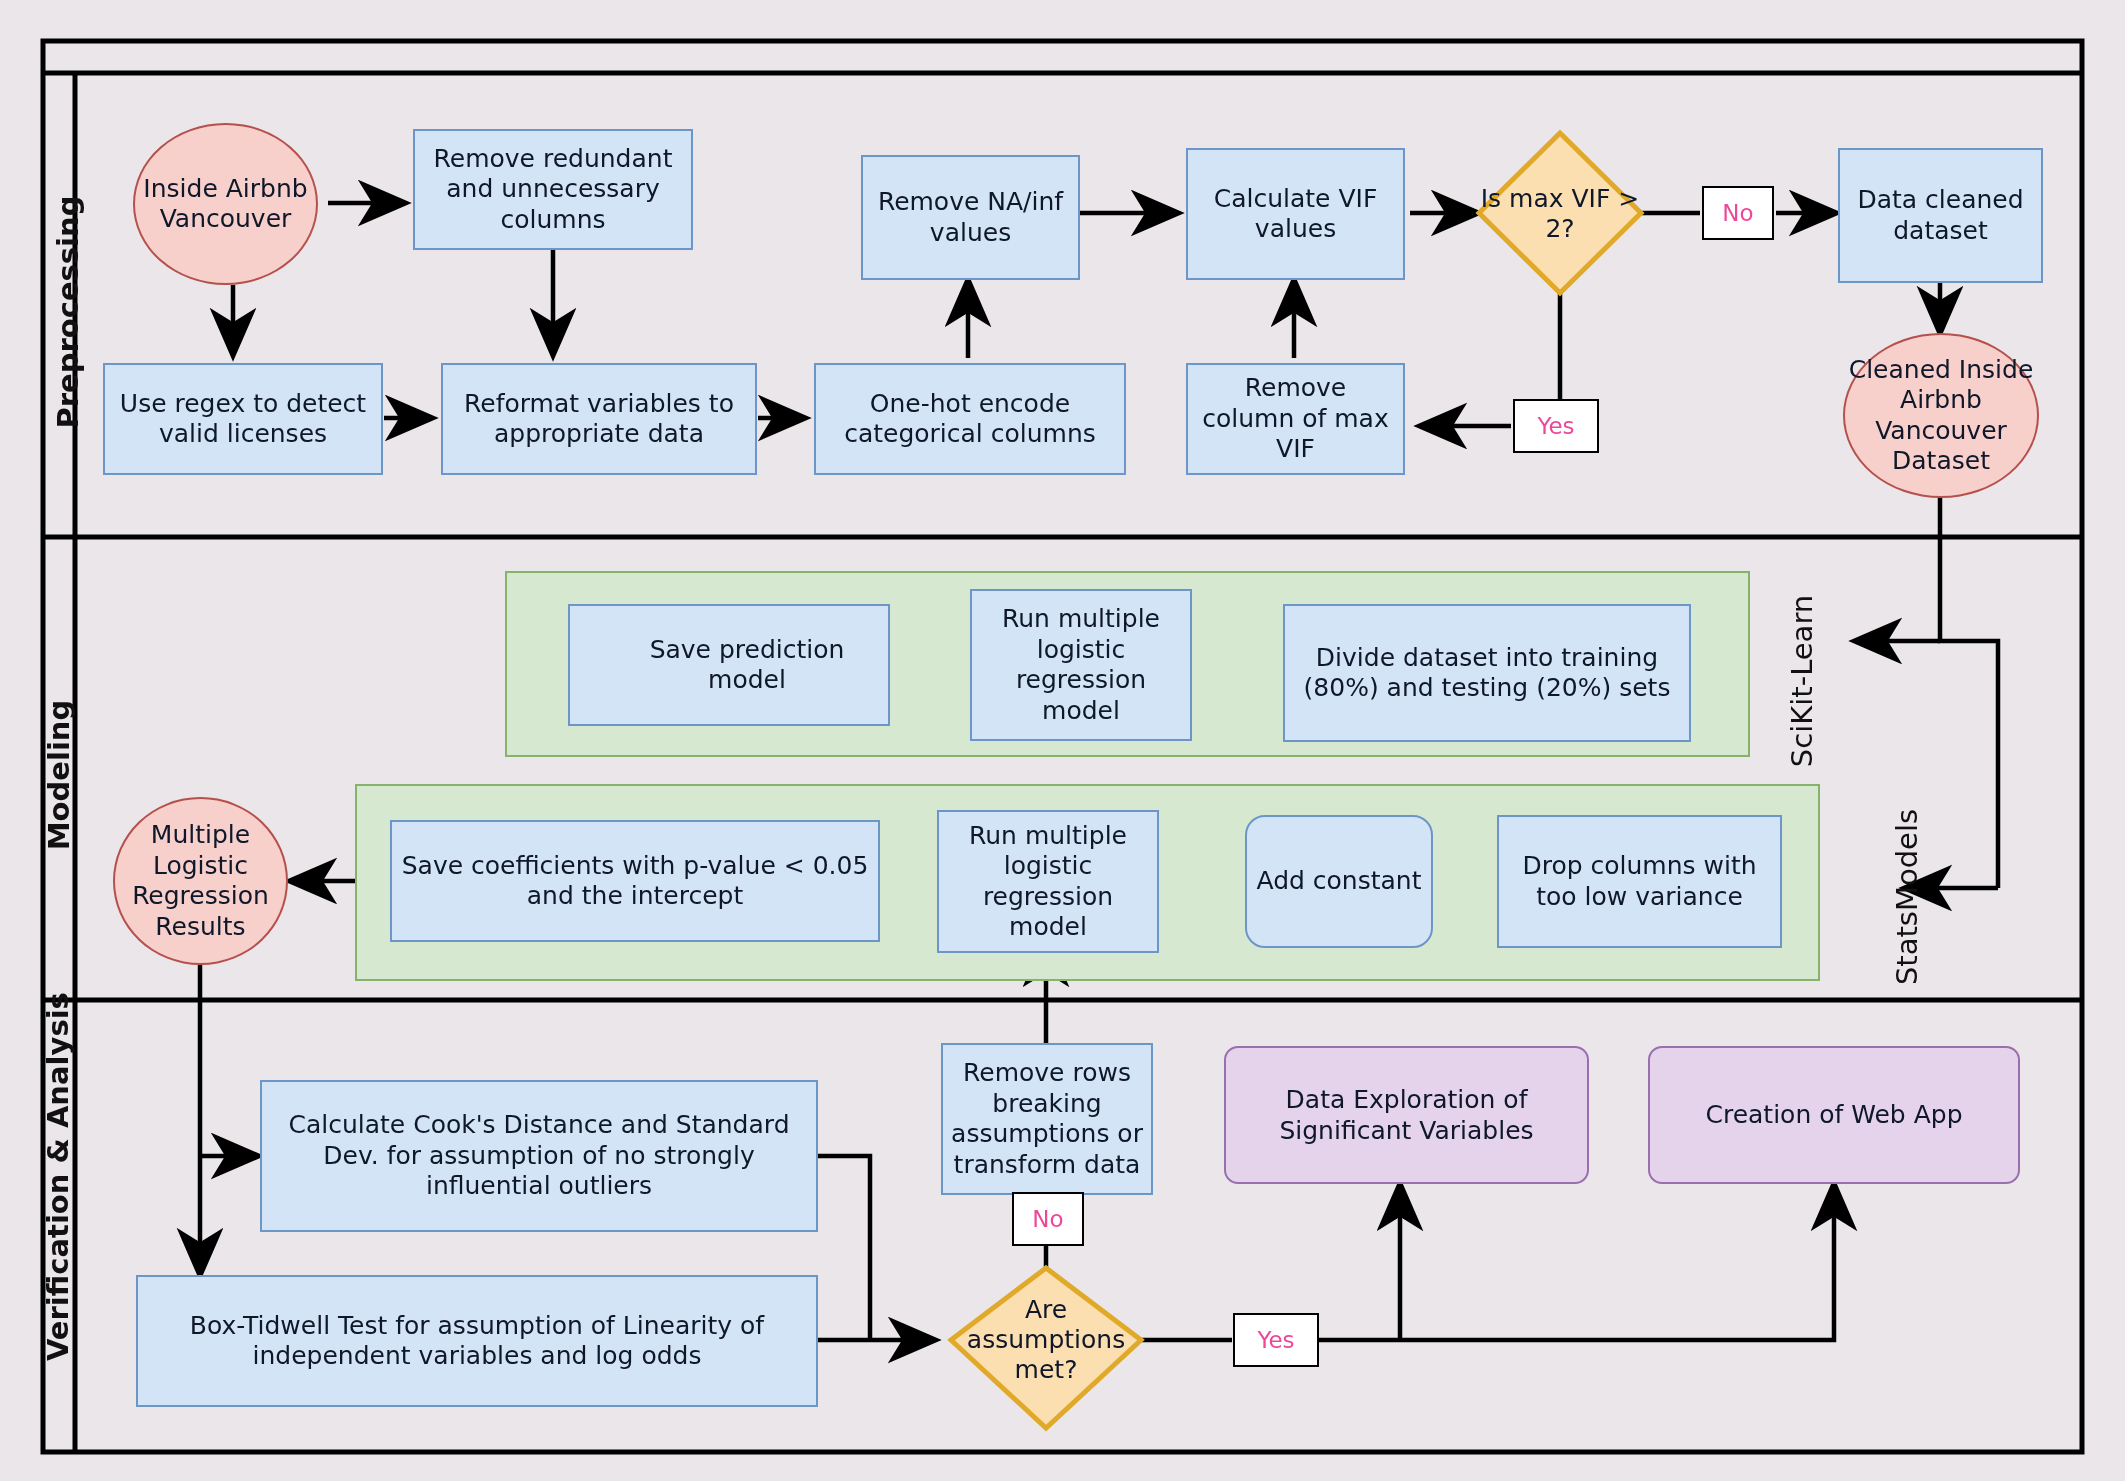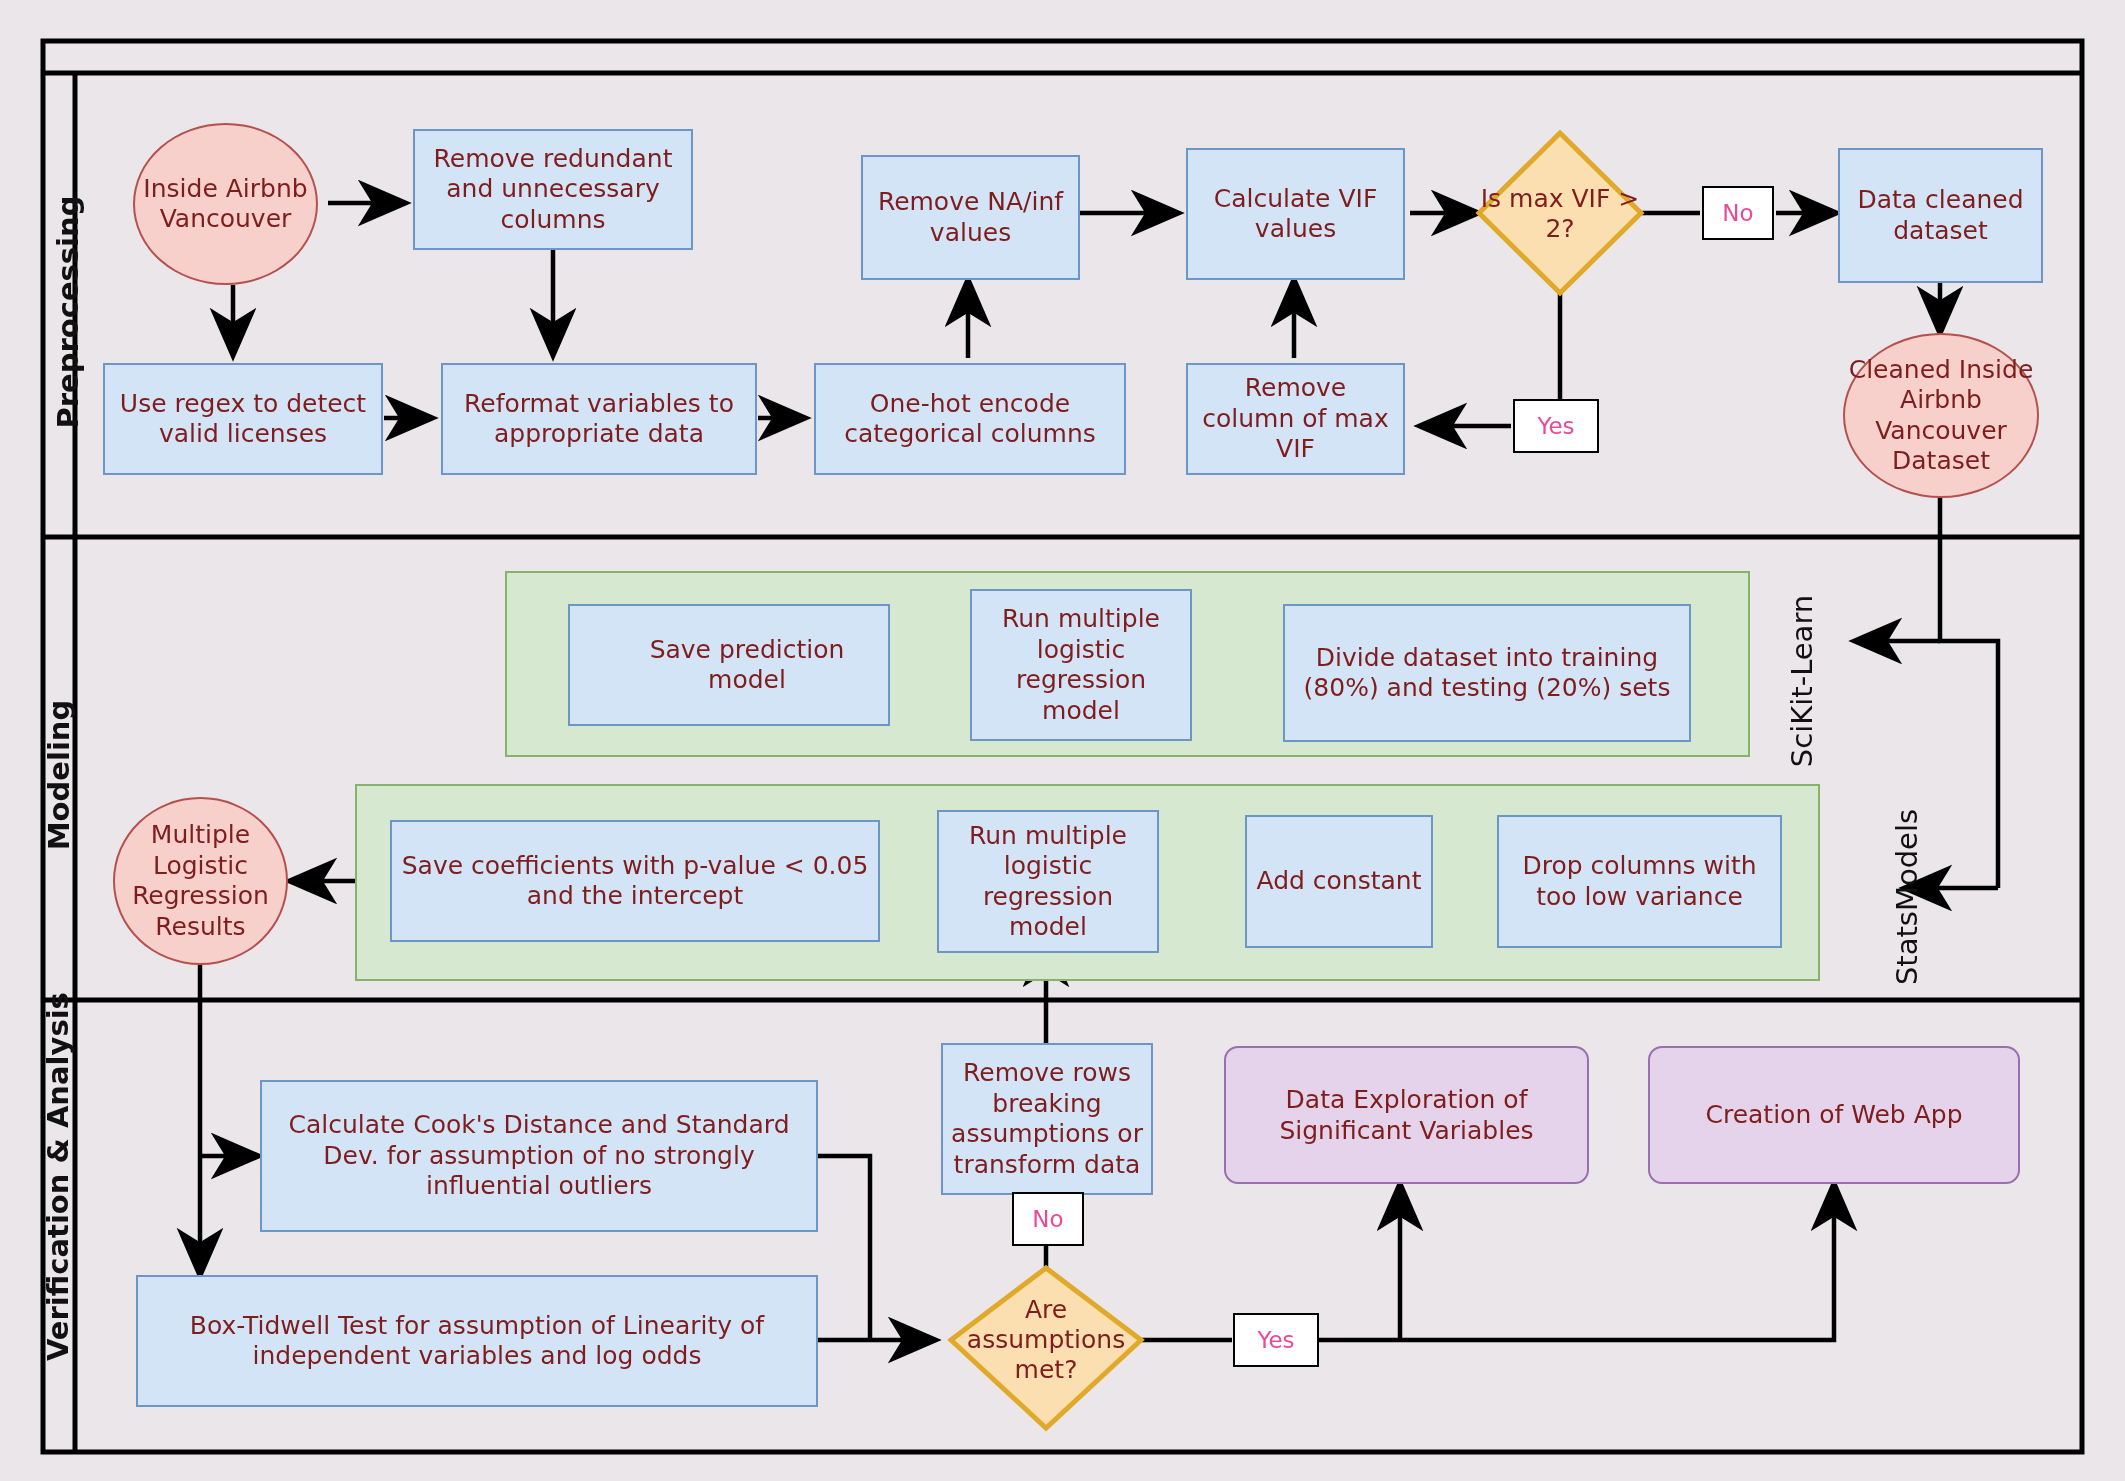--- a/index.html
+++ b/index.html
@@ -1,19 +1,19 @@
 <!DOCTYPE html>
 <html><head>
 <meta charset="utf-8">
 <style>
   html,body{margin:0;padding:0;background:#eae6ea;}
   body{font-family:"DejaVu Sans","Liberation Sans",sans-serif;}
   #page{position:relative;width:2125px;height:1481px;background:#eae6ea;overflow:hidden;}
   #svgroot{position:absolute;left:0;top:0;width:2125px;height:1481px;}
-  .node{position:absolute;box-sizing:border-box;display:flex;align-items:center;justify-content:center;text-align:center;color:#7f1d1d;}
+  .node{position:absolute;box-sizing:border-box;display:flex;align-items:center;justify-content:center;text-align:center;color:#0f172a;}
   .proc{background:#d4e4f7;border:2px solid #6c96c8;font-size:25px;line-height:1.22;padding:4px 8px;}
   .term{background:#f7cfcb;border:2px solid #b5504c;border-radius:50%;font-size:25px;line-height:1.22;}
   .dec{font-size:25px;line-height:1.2;background:transparent;border:0;}
   .rounded{background:#e4d3ea;border:2px solid #9a6fae;border-radius:14px;font-size:25px;line-height:1.25;}
   .edgelabel{position:absolute;background:#ffffff;border:2px solid #000;font-size:23px;display:flex;align-items:center;justify-content:center;color:#ec4899;box-sizing:border-box;}
   .lanelabel{position:absolute;font-weight:bold;font-size:29px;color:#111;white-space:nowrap;transform-origin:center center;}
   .grouplabel{position:absolute;font-size:29px;color:#111;white-space:nowrap;transform-origin:center center;}
   .greenbox{position:absolute;background:#d6e8cf;border:2px solid #86b36a;box-sizing:border-box;}
 </style>
 </head>
@@ -148,21 +148,21 @@
   <div class="edgelabel" style="left:1513px;top:399px;width:86px;height:54px;">Yes</div>
 
   <div class="node proc" style="left:1283px;top:604px;width:408px;height:138px;">Divide dataset into training (80%) and testing (20%) sets</div>
 
   <div class="node proc" style="left:970px;top:589px;width:222px;height:152px;">Run multiple logistic regression model</div>
 
   <div class="node proc" style="left:568px;top:604px;width:322px;height:122px;padding-left:44px;">Save prediction model</div>
 
   <div class="node proc" style="left:1497px;top:815px;width:285px;height:133px;">Drop columns with too low variance</div>
 
-  <div class="node proc" style="left:1245px;top:815px;width:188px;height:133px;">Add constant</div>
+  <div class="node proc" style="left:1245px;top:815px;width:188px;height:133px;border-radius:20px;">Add constant</div>
 
   <div class="node proc" style="left:937px;top:810px;width:222px;height:143px;">Run multiple logistic regression model</div>
 
   <div class="node proc" style="left:390px;top:820px;width:490px;height:122px;">Save coefficients with p-value &lt; 0.05 and the intercept</div>
 
   <div class="node term" style="left:113px;top:797px;width:175px;height:168px;">Multiple Logistic Regression Results</div>
 
   <div class="node proc" style="left:260px;top:1080px;width:558px;height:152px;">Calculate Cook's Distance and Standard Dev. for assumption of no strongly influential outliers</div>
 
   <div class="node proc" style="left:136px;top:1275px;width:682px;height:132px;">Box-Tidwell Test for assumption of Linearity of independent variables and log odds</div>

